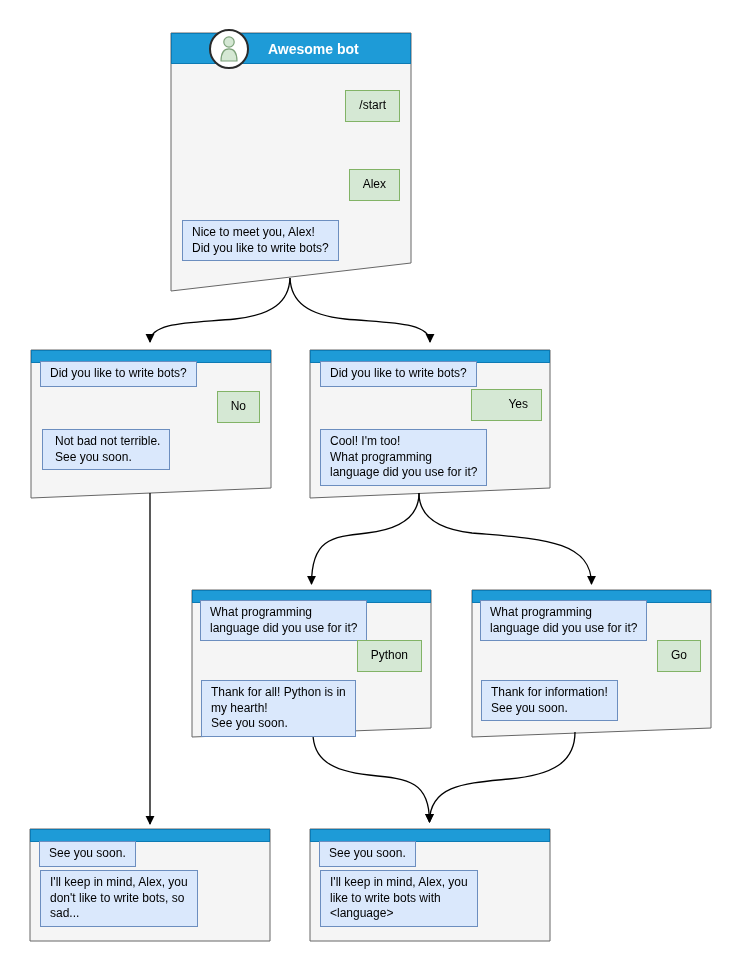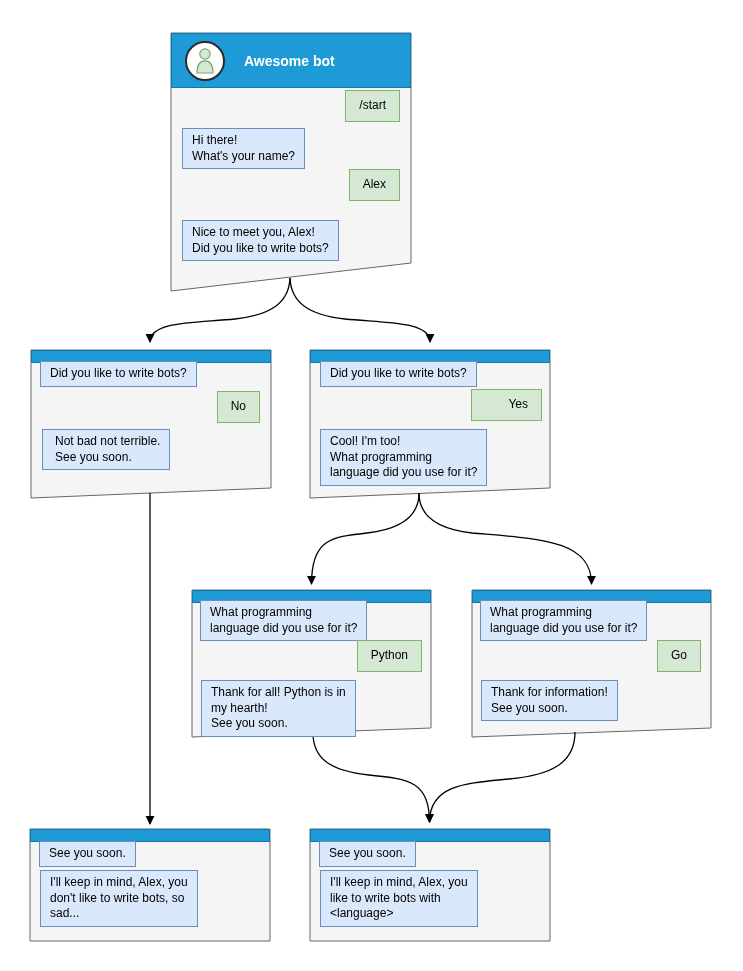--- a/index.html
+++ b/index.html
@@ -9,21 +9,21 @@
     background:#ffffff; overflow:hidden;
   }
   svg.layer { position:absolute; left:0; top:0; width:743px; height:971px; }
   .window { position:absolute; }
   .titlebar {
     position:absolute; left:0; top:0; right:0;
     background:var(--header-blue,#1e9bd7);
     border:1px solid var(--header-blue-border,#0d7ab3);
     box-sizing:border-box; z-index:1;
   }
-  .titlebar.main { height:55px; display:flex; align-items:center; }
+  .titlebar.main { height:31px; display:flex; align-items:center;padding-left:24px; }
   .titlebar.thin { height:13px; }
   .avatar {
     width:40px; height:40px; margin-left:13px; border-radius:50%;
     background:#ffffff; border:2px solid #2b2b2b; box-sizing:border-box;
     display:flex; align-items:center; justify-content:center; flex:0 0 auto;
   }
   .title { color:#ffffff; font-weight:bold; font-size:14px; margin-left:19px; }
   .bubble {
     position:absolute; z-index:2; font-size:12px; line-height:15.5px;
     white-space:pre-line; border-radius:0; box-sizing:border-box; color:#000;
@@ -74,22 +74,20 @@
     <div class="titlebar main">
       <div class="avatar">
         <svg width="24" height="27" viewBox="0 0 24 27">
           <circle cx="12" cy="7" r="5.2" fill="#d5e8d4" stroke="#7da27a" stroke-width="1.2"></circle>
           <path d="M 4 26 C 4 17.5 7.2 13.8 12 13.8 C 16.8 13.8 20 17.5 20 26 Z" fill="#d5e8d4" stroke="#7da27a" stroke-width="1.2" stroke-linejoin="round"></path>
         </svg>
       </div>
       <span class="title">Awesome bot</span>
     </div>
     <div class="bubble user" style="top:57px; right:11px;">/start</div>
-    <div class="bubble bot" style="top:95px; left:11px;">Hi there!
-What's your name?</div>
     <div class="bubble user" style="top:136px; right:11px;">Alex</div>
     <div class="bubble bot" style="top:187px; left:11px;">Nice to meet you, Alex!
 Did you like to write bots?</div>
   </div>
 
   <div class="window" style="left:31px; top:350px; width:240px; height:148px;">
     <div class="titlebar thin"></div>
     <div class="bubble bot" style="top:11px; left:9px;">Did you like to write bots?</div>
     <div class="bubble user" style="top:41px; right:11px;">No</div>
     <div class="bubble bot" style="top:79px; left:11px;padding-left:12px;">Not bad not terrible.

